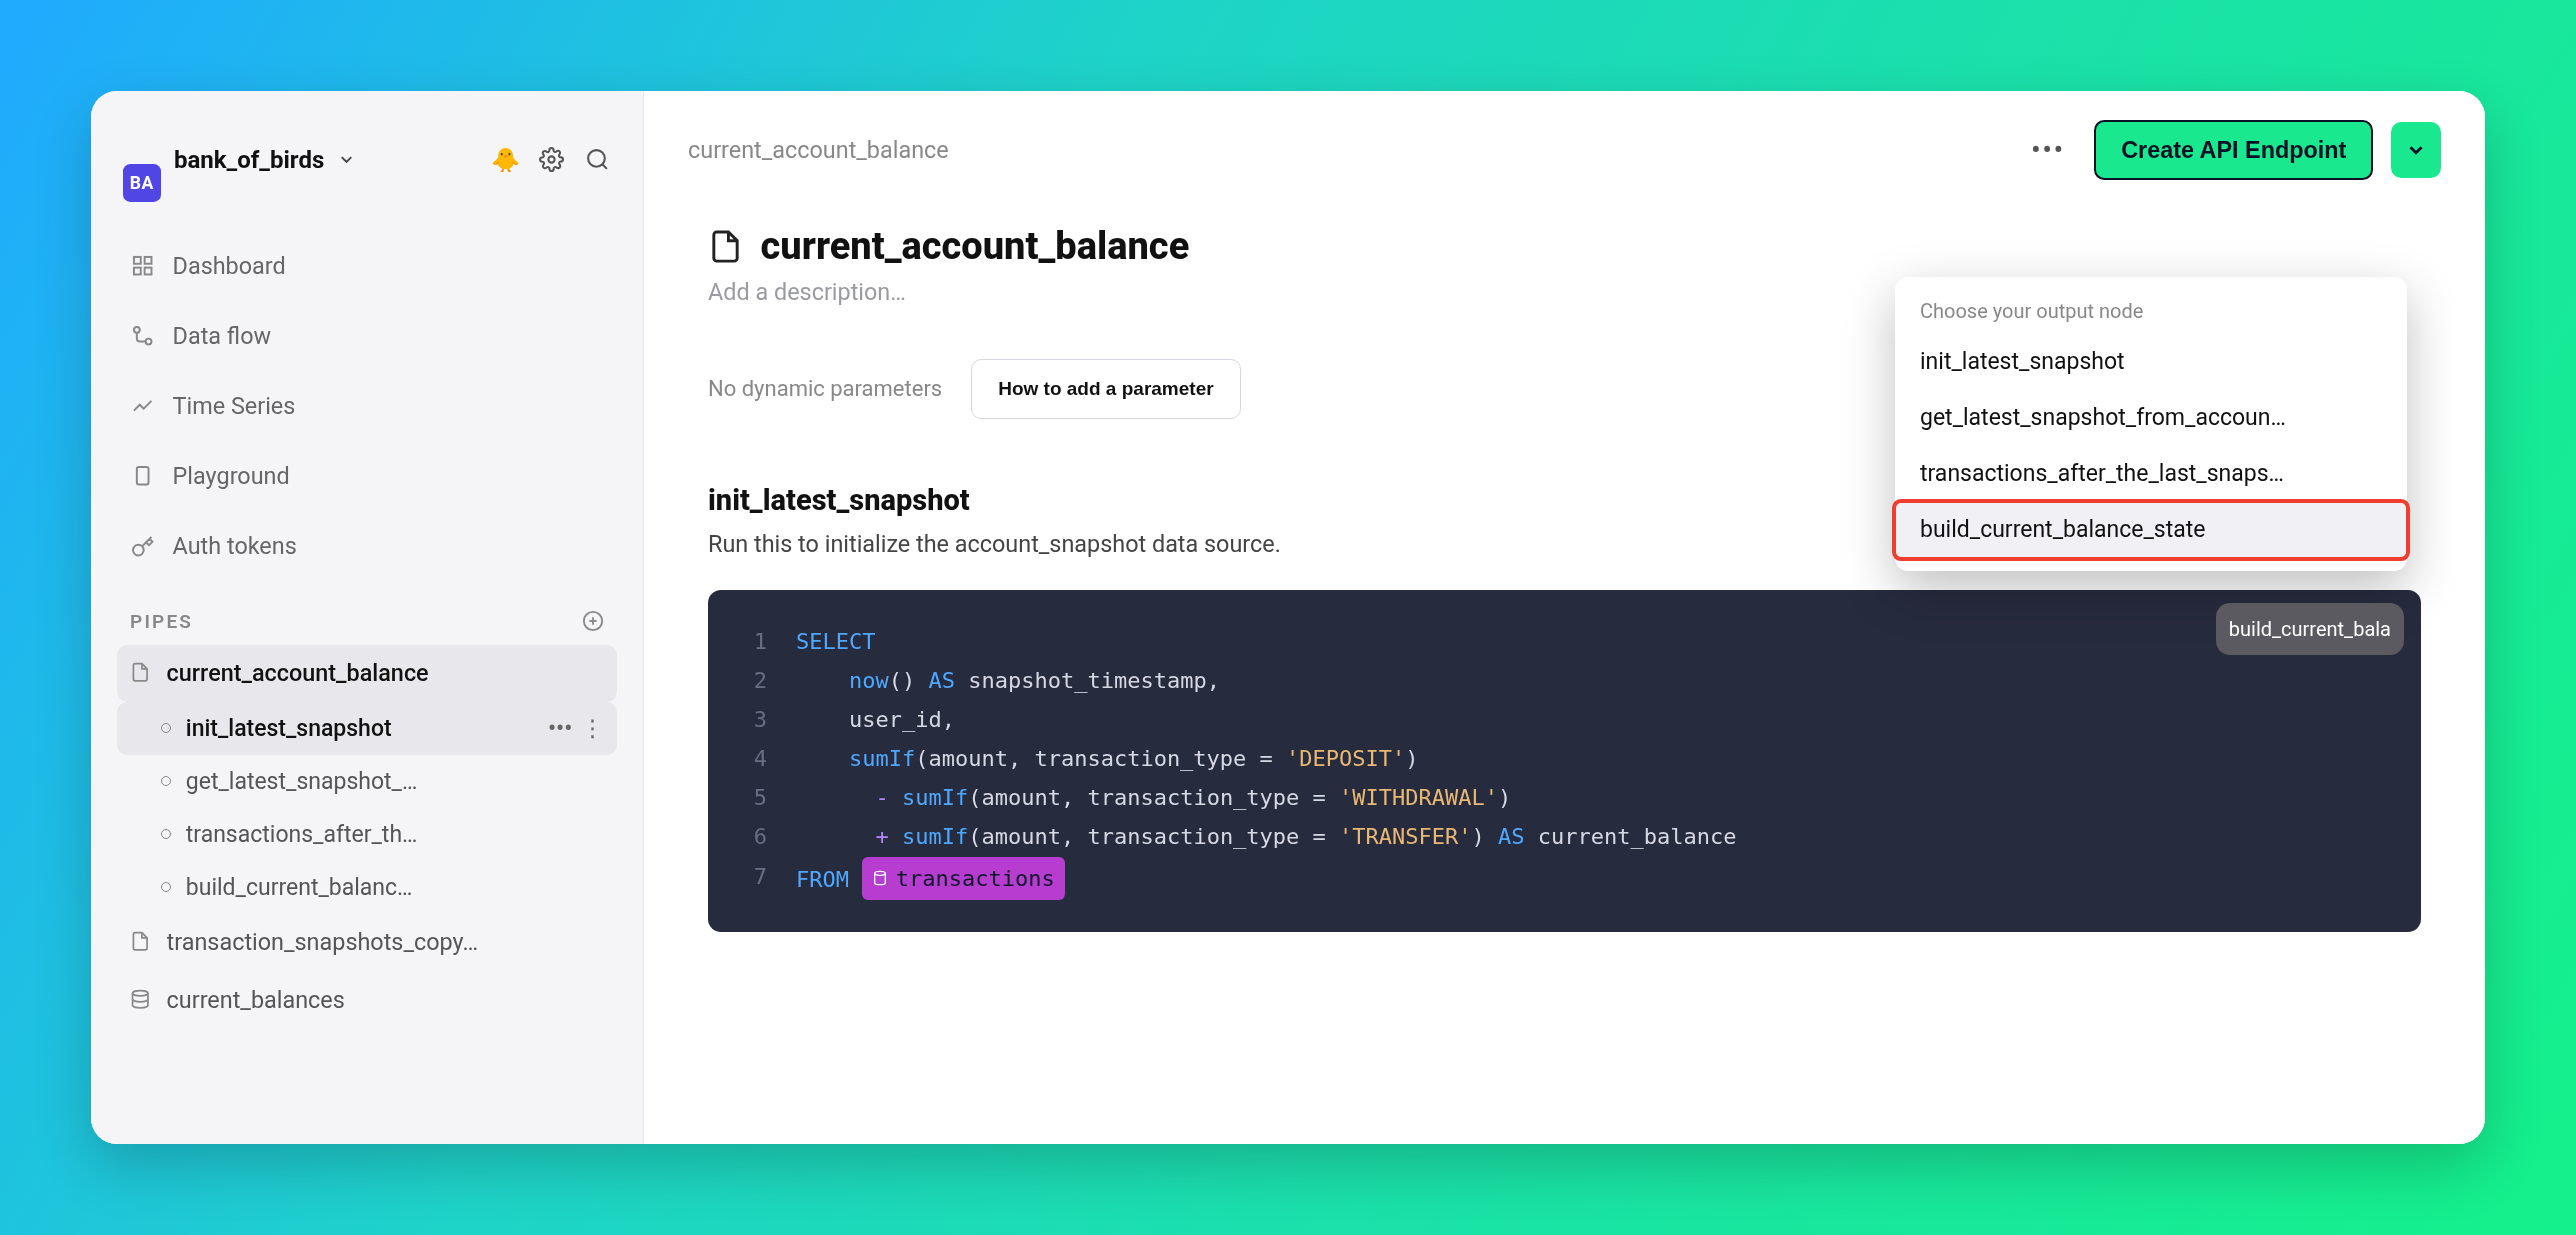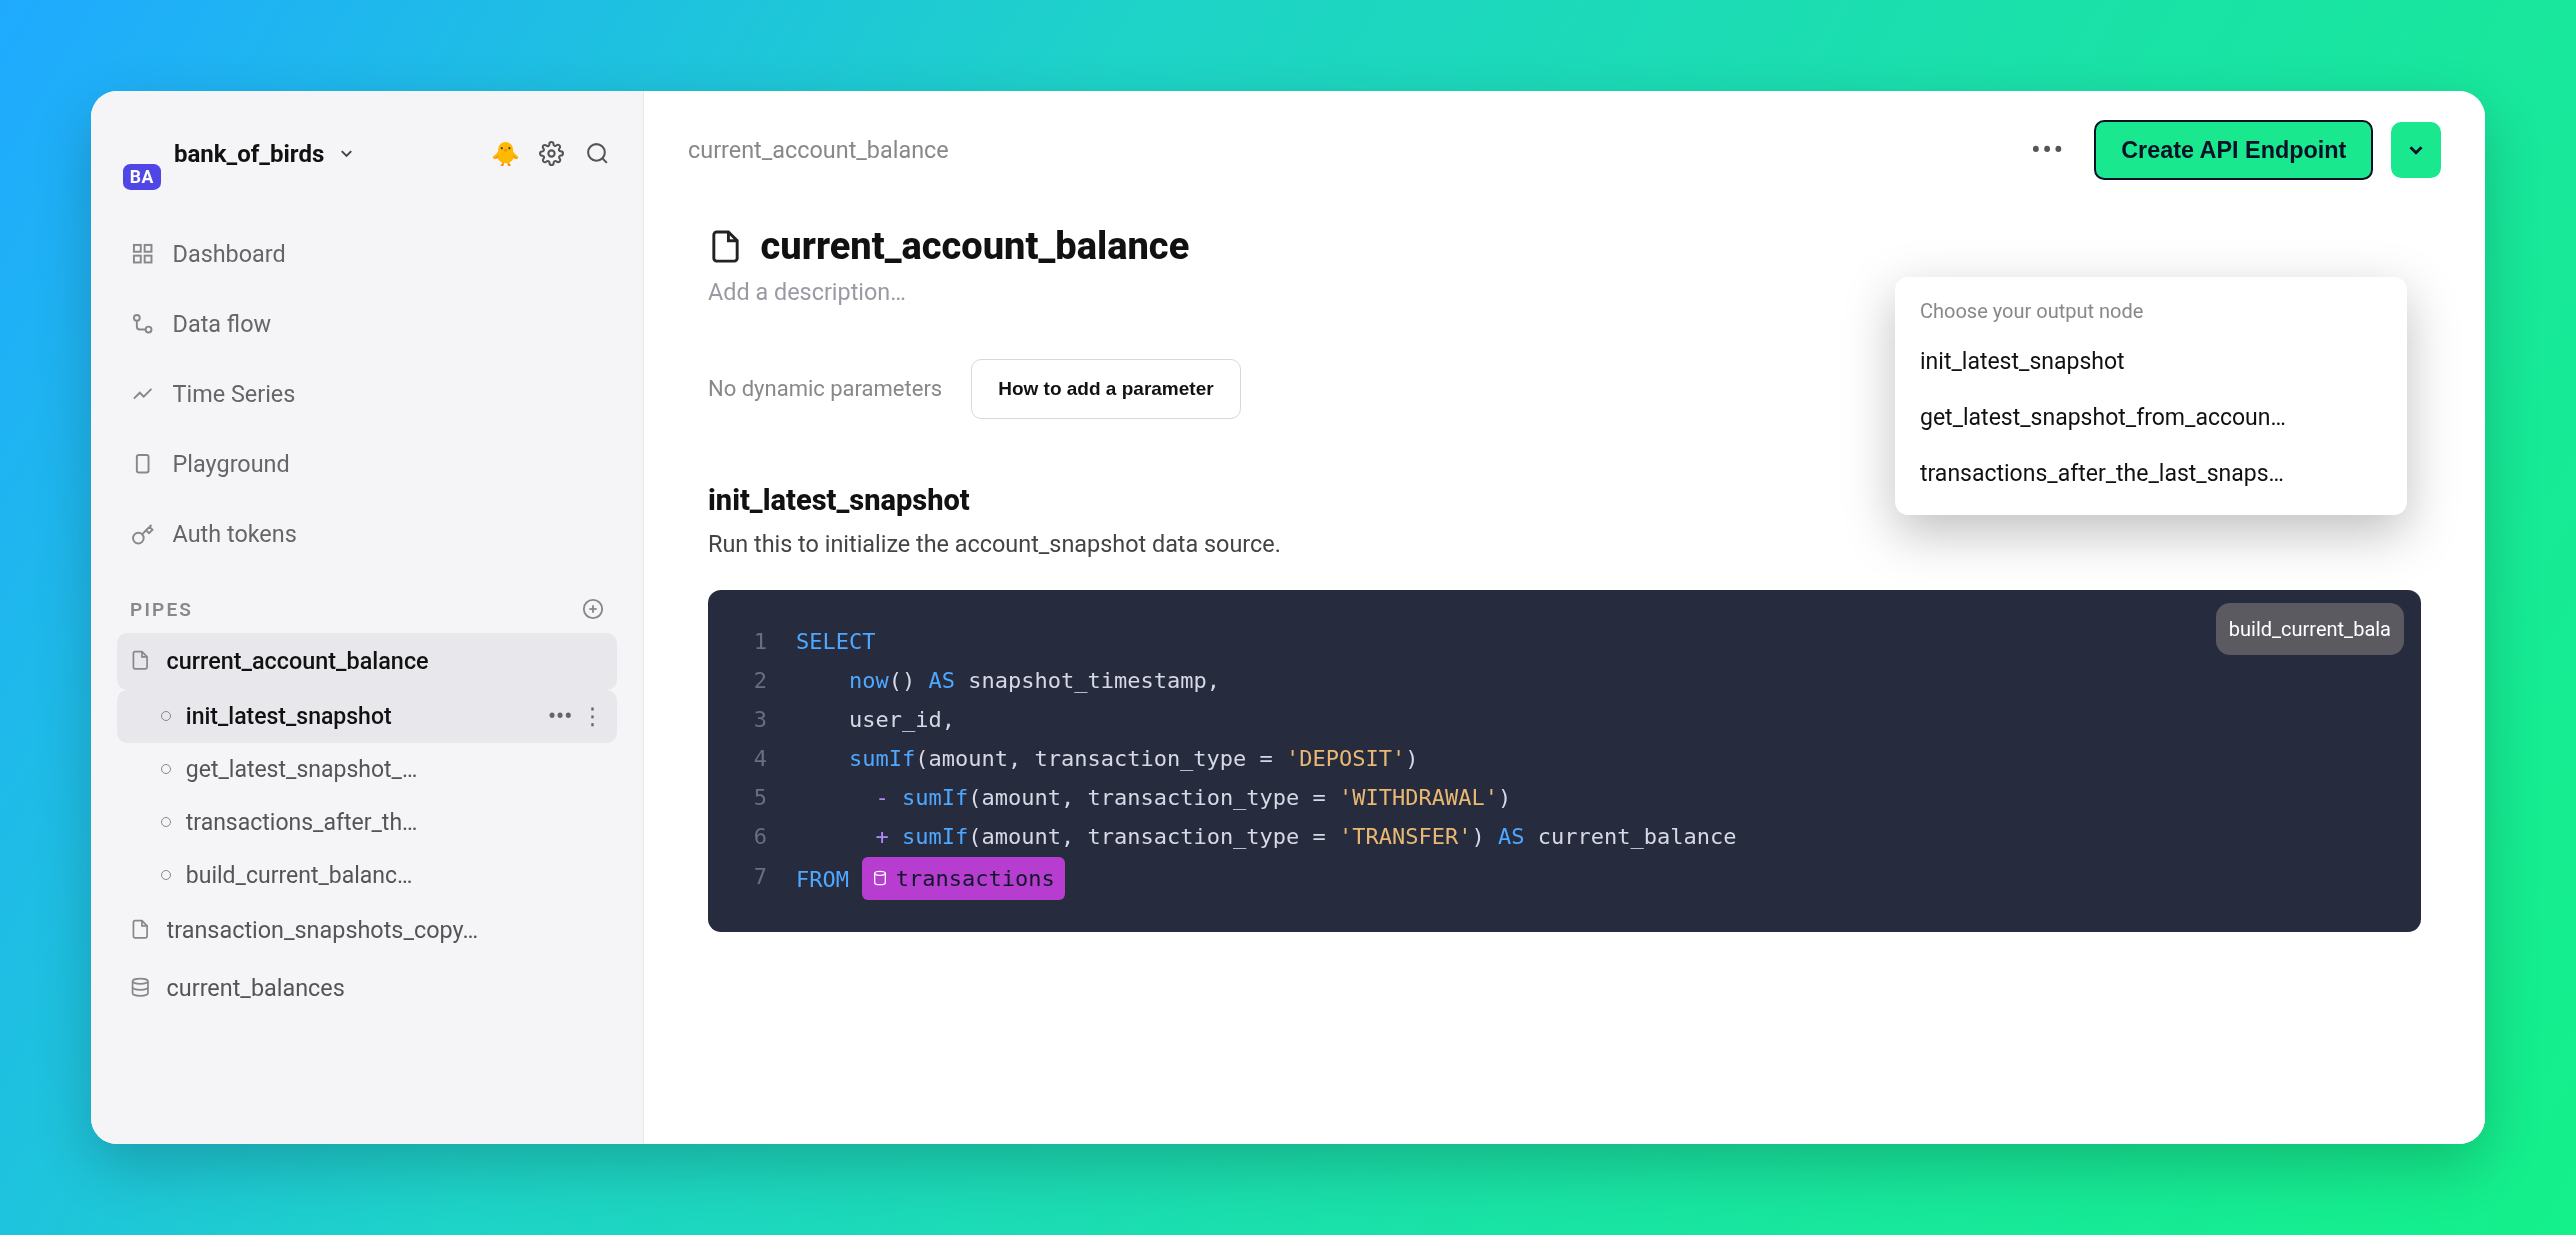--- a/index.html
+++ b/index.html
@@ -36,21 +36,21 @@
   padding: 0 5.9px;
 }
 .ws-left { display: flex; align-items: center; gap: 13px; }
 .ws-badge {
   background: #4f46e5;
   color: #fff;
   border-radius: 7.3px;
   font-size: 17.6px;
   font-weight: 700;
   width: 38px;
-  height: 26px;
+  height: 38px;
   display: flex;
   align-items: center;
   justify-content: center;
   letter-spacing: 0.7px;
   margin-top: 47px;
 }
 .ws-name { font-size: 24px; font-weight: 700; color: #111; }
 .ws-actions { display: flex; align-items: center; gap: 17.6px; }
 .icon-btn { width: 28px; height: 28px; display:flex; align-items:center; justify-content:center; color:#555; cursor:pointer; }
 .chevron { color:#444; }
@@ -392,19 +392,20 @@
                 </svg><span>transactions</span></span></span>
           </div>
       </div>
     </div>
 
     <div class="popover">
       <div class="pop-header">Choose your output node</div>
       <div class="pop-item">init_latest_snapshot</div>
       <div class="pop-item">get_latest_snapshot_from_accoun…</div>
       <div class="pop-item">transactions_after_the_last_snaps…</div>
+      <div class="pop-item highlight">build_current_balance_state</div>
     </div>
     <div class="tooltip">build_current_bala</div>
 
   </main>
 
 </div>
 
 
 </body></html>

